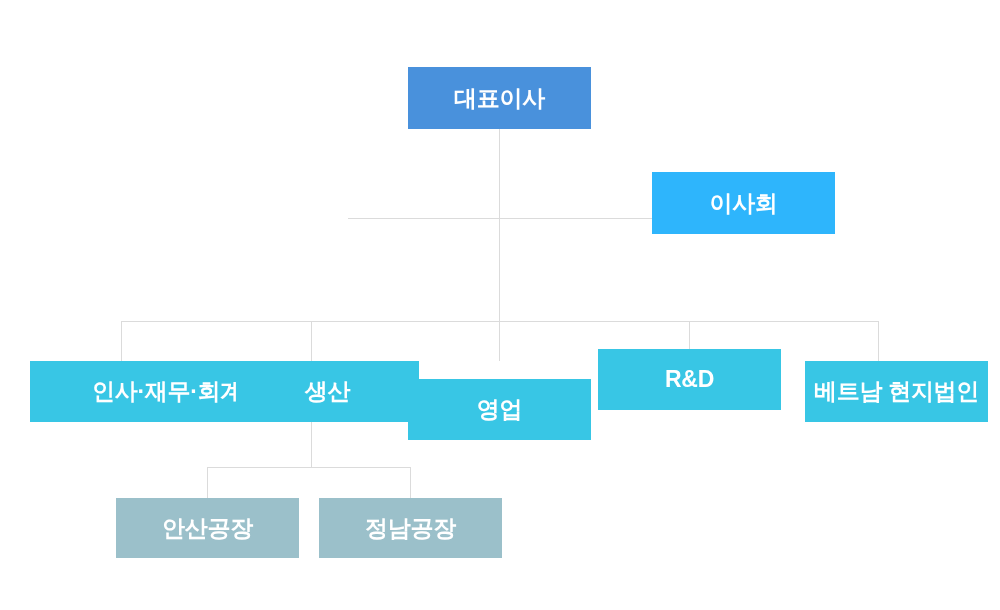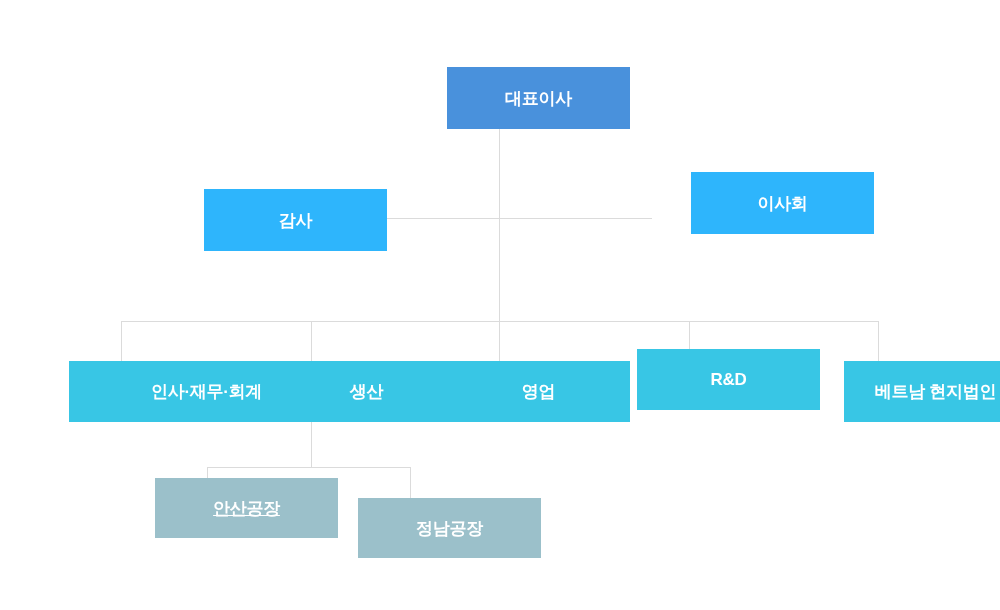--- a/index.html
+++ b/index.html
@@ -20,38 +20,37 @@
     overflow: hidden;
   }
   .node {
     position: absolute;
     width: 183px;
     display: flex;
     align-items: center;
     justify-content: center;
     color: var(--c-text);
     font-weight: 700;
-    font-size: 17px;
+    font-size: 23px;
     letter-spacing: -0.3px;
     white-space: nowrap;
-    margin-left: 39px;
   }
   .h62 { height: 62px; }
   .h61 { height: 61px; }
   .h60 { height: 60px; }
 
   .ceo   { left: 408px; top: 67px;  background: var(--c-level1); }
   .audit { left: 165px; top: 189px; background: var(--c-level2); }
   .board { left: 652px; top: 172px; background: var(--c-level2); }
   .d0 { left: 30px;  top: 361px; background: var(--c-level3); padding-left: 46px; }
   .d1 { left: 236px; top: 361px; background: var(--c-level3); }
-  .d2 { left: 408px; top: 361px; background: var(--c-level3); text-align: right; }
+  .d2 { left: 408px; top: 379px; background: var(--c-level3); text-align: right; }
   .d3 { left: 598px; top: 349px; background: var(--c-level3); }
   .d4 { left: 805px; top: 361px; background: var(--c-level3); }
-  .f0 { left: 116px; top: 478px; background: var(--c-level4); text-decoration: underline; }
+  .f0 { left: 116px; top: 498px; background: var(--c-level4); }
   .f1 { left: 319px; top: 498px; background: var(--c-level4); }
 
   .line { position: absolute; background: var(--c-line); }
   .ln-ceo-v   { left: 499px; top: 129px; width: 1px; height: 232px; }
   .ln-row2-h  { left: 348px; top: 218px; width: 304px; height: 1px; }
   .ln-row3-h  { left: 121px; top: 321px; width: 758px; height: 1px; }
   .ln-drop-d0 { left: 121px; top: 321px; width: 1px; height: 40px; }
   .ln-drop-d1 { left: 311px; top: 321px; width: 1px; height: 40px; }
   .ln-drop-d3 { left: 689px; top: 321px; width: 1px; height: 40px; }
   .ln-drop-d4 { left: 878px; top: 321px; width: 1px; height: 40px; }
@@ -74,23 +73,20 @@
   <div class="line ln-drop-d4"></div>
   <div class="line ln-prod-v"></div>
   <div class="line ln-row4-h"></div>
   <div class="line ln-drop-f0"></div>
   <div class="line ln-drop-f1"></div>
 
   <div class="node h62 ceo">
     <span>대표이사</span>
   </div>
 
-  <div class="node h62 audit">
-    <span>감사</span>
-  </div>
   <div class="node h62 board">
     <span>이사회</span>
   </div>
 
   <div class="node h61 d0">
     <span>인사·재무·회계</span>
   </div>
   <div class="node h61 d1">
     <span>생산</span>
   </div>

